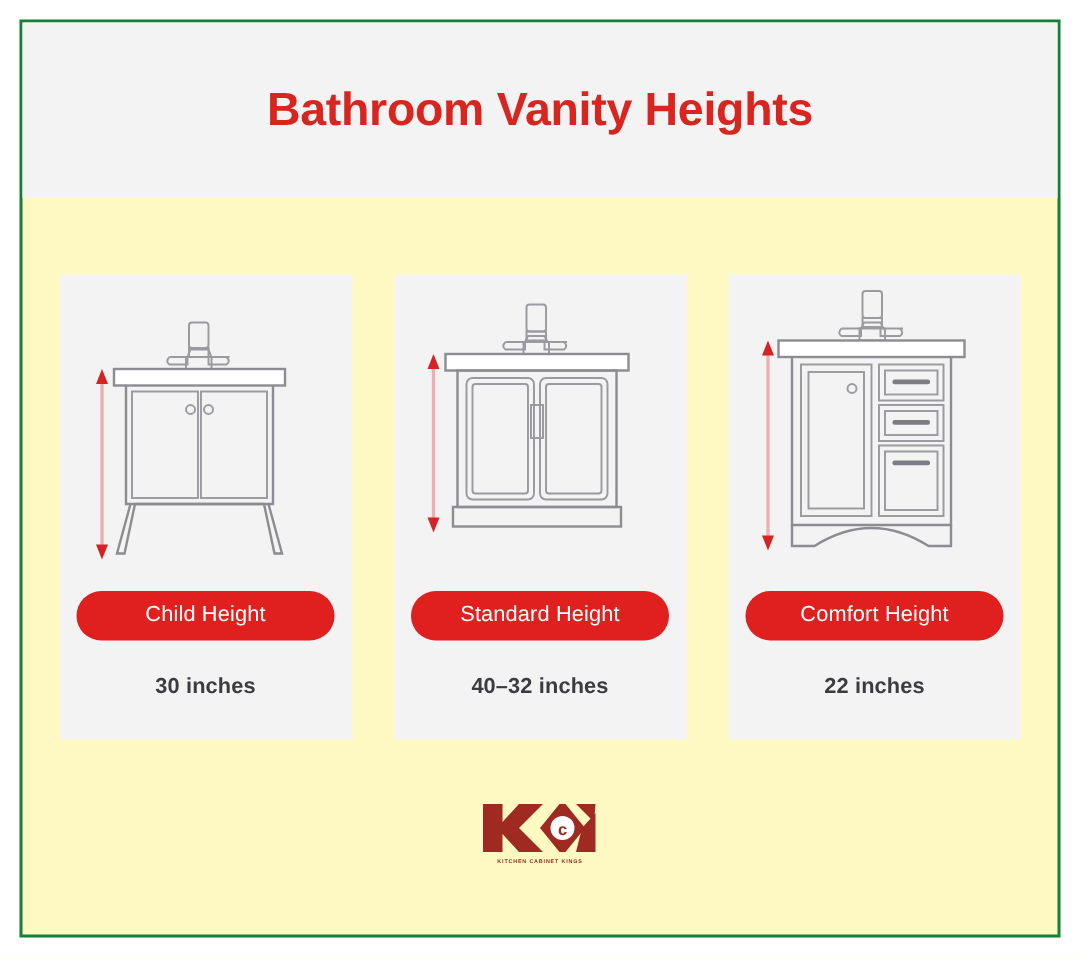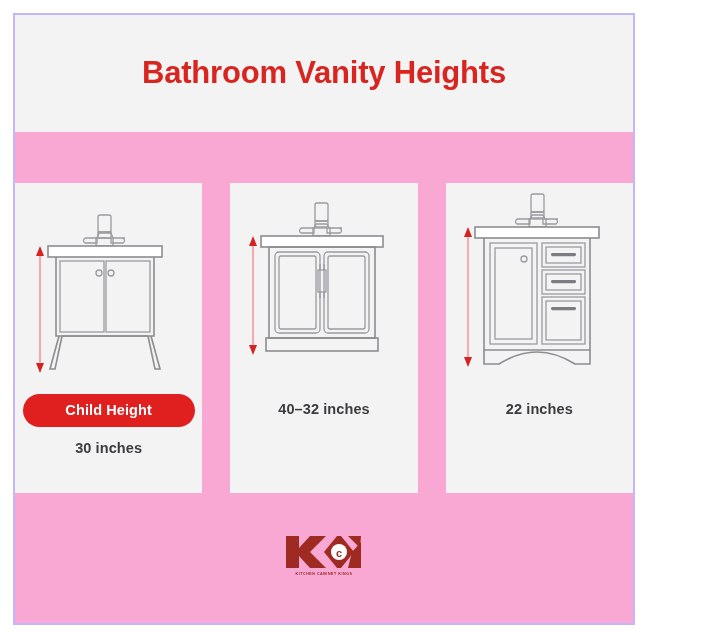--- a/index.html
+++ b/index.html
@@ -11,25 +11,25 @@
     height: 639px;
     background: #ffffff;
     font-family: "Liberation Sans", sans-serif;
     overflow: hidden;
   }
 
   .infographic {
     position: absolute;
     left: 13px;
     top: 13px;
-    width: 622px;
+    width: 694px;
     height: 612px;
-    border: 2px solid #c4b5fd;
+    border: 2px solid #15803d;
     box-sizing: border-box;
-    background: #f9a8d4;
+    background: #fef9c3;
   }
 
   
   .header {
     height: 117px;
     background: #f3f3f4;
     display: flex;
     align-items: center;
     justify-content: center;
   }
@@ -67,30 +67,30 @@
     padding-top: 6px;
     box-sizing: border-box;
   }
   .art svg { display: block; }
 
   .pill {
     margin-top: 6px;
     background: #e01f1f;
     color: #ffffff;
     font-size: 14.5px;
-    font-weight: bold;
+    font-weight: normal;
     border-radius: 999px;
     padding: 8px 0 9px 0;
     width: 172px;
     text-align: center;
     letter-spacing: 0.1px;
     box-sizing: border-box;
   }
   .caption {
-    margin-top: 13px;
+    margin-top: 23px;
     color: #3b3b40;
     font-size: 14.5px;
     font-weight: bold;
     letter-spacing: 0.1px;
   }
 
   
   .footer {
     display: flex;
     align-items: center;
@@ -202,20 +202,21 @@
 
           <rect class="ln" x="22" y="150" width="112" height="13"></rect>
 
           <g>
             <line class="dimline" x1="9" y1="55" x2="9" y2="160"></line>
             <polygon class="dimhead" points="9,48 5,58 13,58"></polygon>
             <polygon class="dimhead" points="9,167 5,157 13,157"></polygon>
           </g>
         </svg>
       </div>
+      <div class="pill">Standard Height</div>
       <div class="caption">40–32 inches</div>
     </div>
 
     <div class="panel">
       <div class="art">
         <svg width="160" height="200" viewBox="0 0 160 200">
 
           <g>
             <rect class="ln2" x="72" y="6" width="13" height="18" rx="2"></rect>
             <path class="ln2" d="M72 24 h13 v6 h-13 z"></path>
@@ -247,20 +248,21 @@
 
           <path class="ln" d="M25 162 L25 176 L40 176 Q78 152 116 176 L131 176 L131 162"></path>
 
           <g>
             <line class="dimline" x1="9" y1="46" x2="9" y2="172"></line>
             <polygon class="dimhead" points="9,39 5,49 13,49"></polygon>
             <polygon class="dimhead" points="9,179 5,169 13,169"></polygon>
           </g>
         </svg>
       </div>
+      <div class="pill">Comfort Height</div>
       <div class="caption">22 inches</div>
     </div>
 
   </div>
 
   <div class="footer">
     <div class="logo">
       <svg class="logo-mark" width="84" height="40" viewBox="0 0 84 40">
 
         <path fill="#9e2a22" d="M4 4 h13 v12 l11 -12 h16 l-16 16 l16 16 h-16 l-11 -12 v12 h-13 z"></path>

